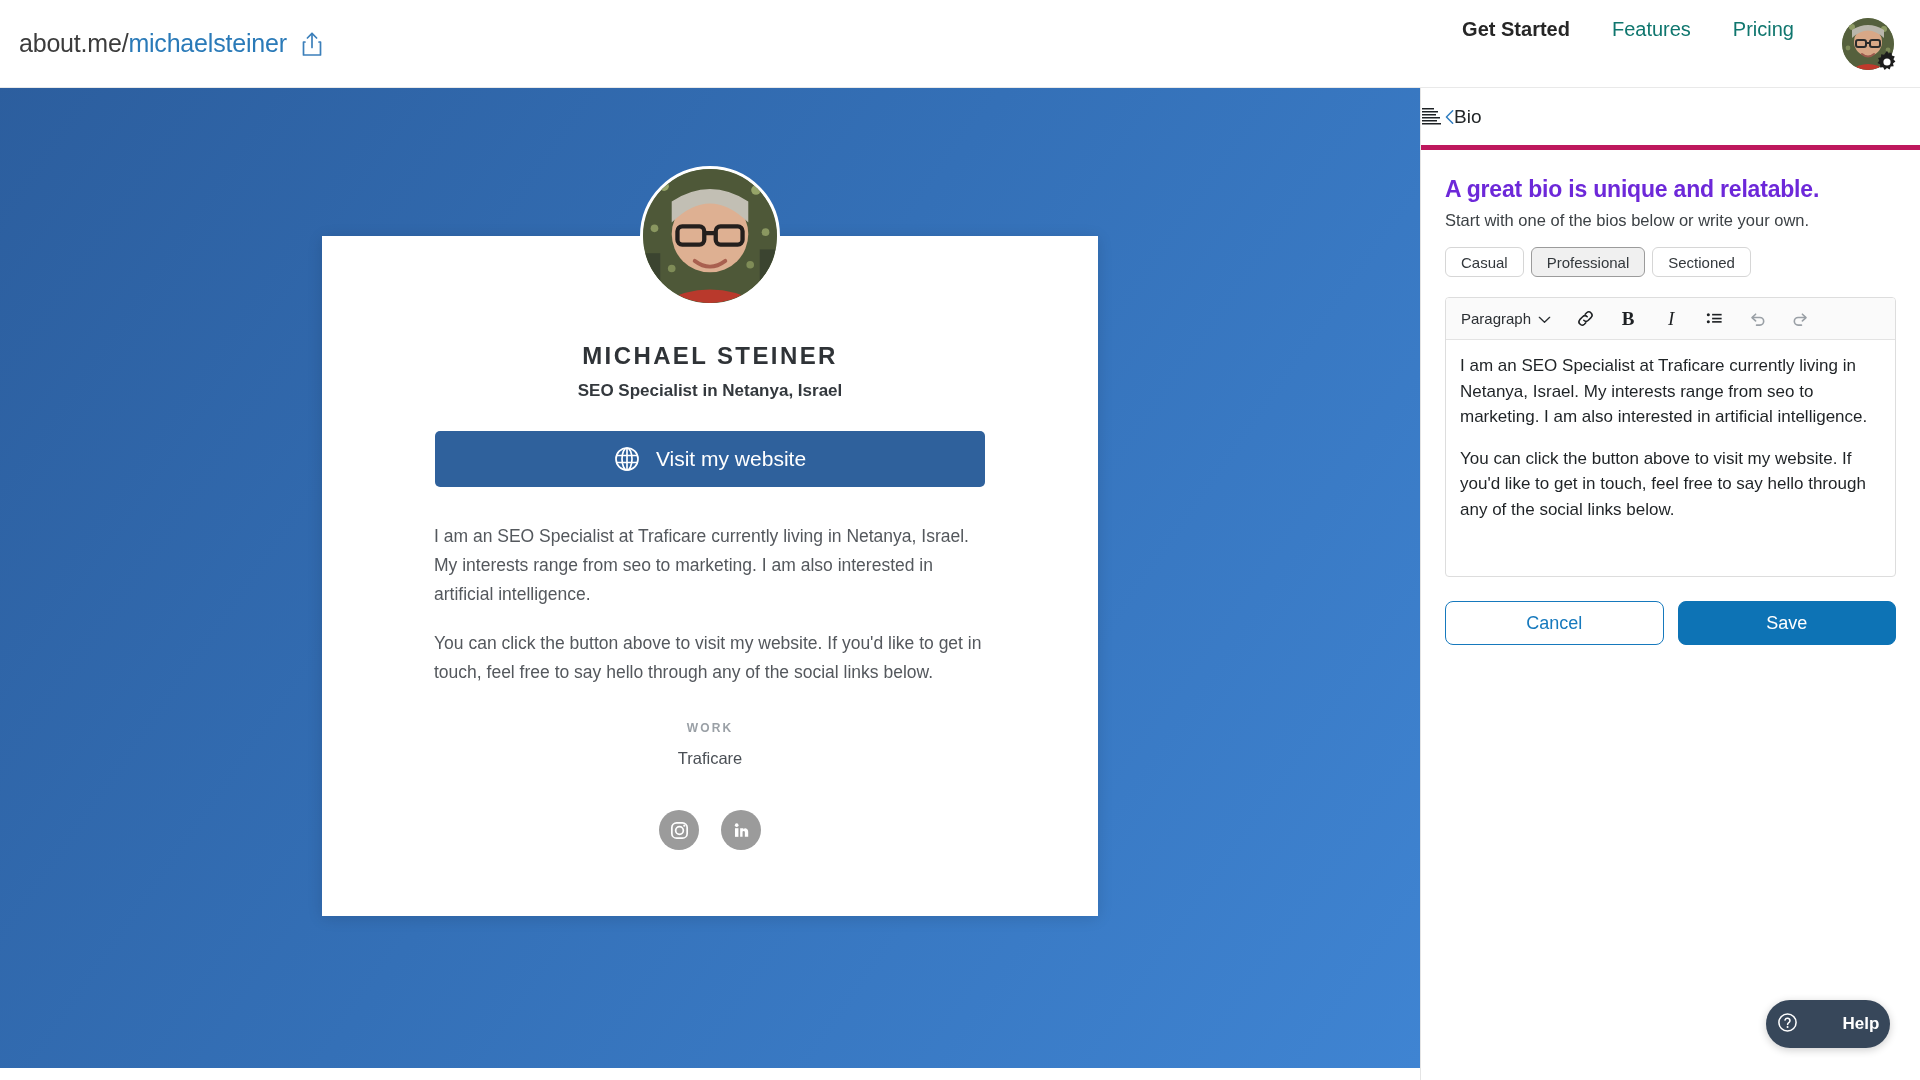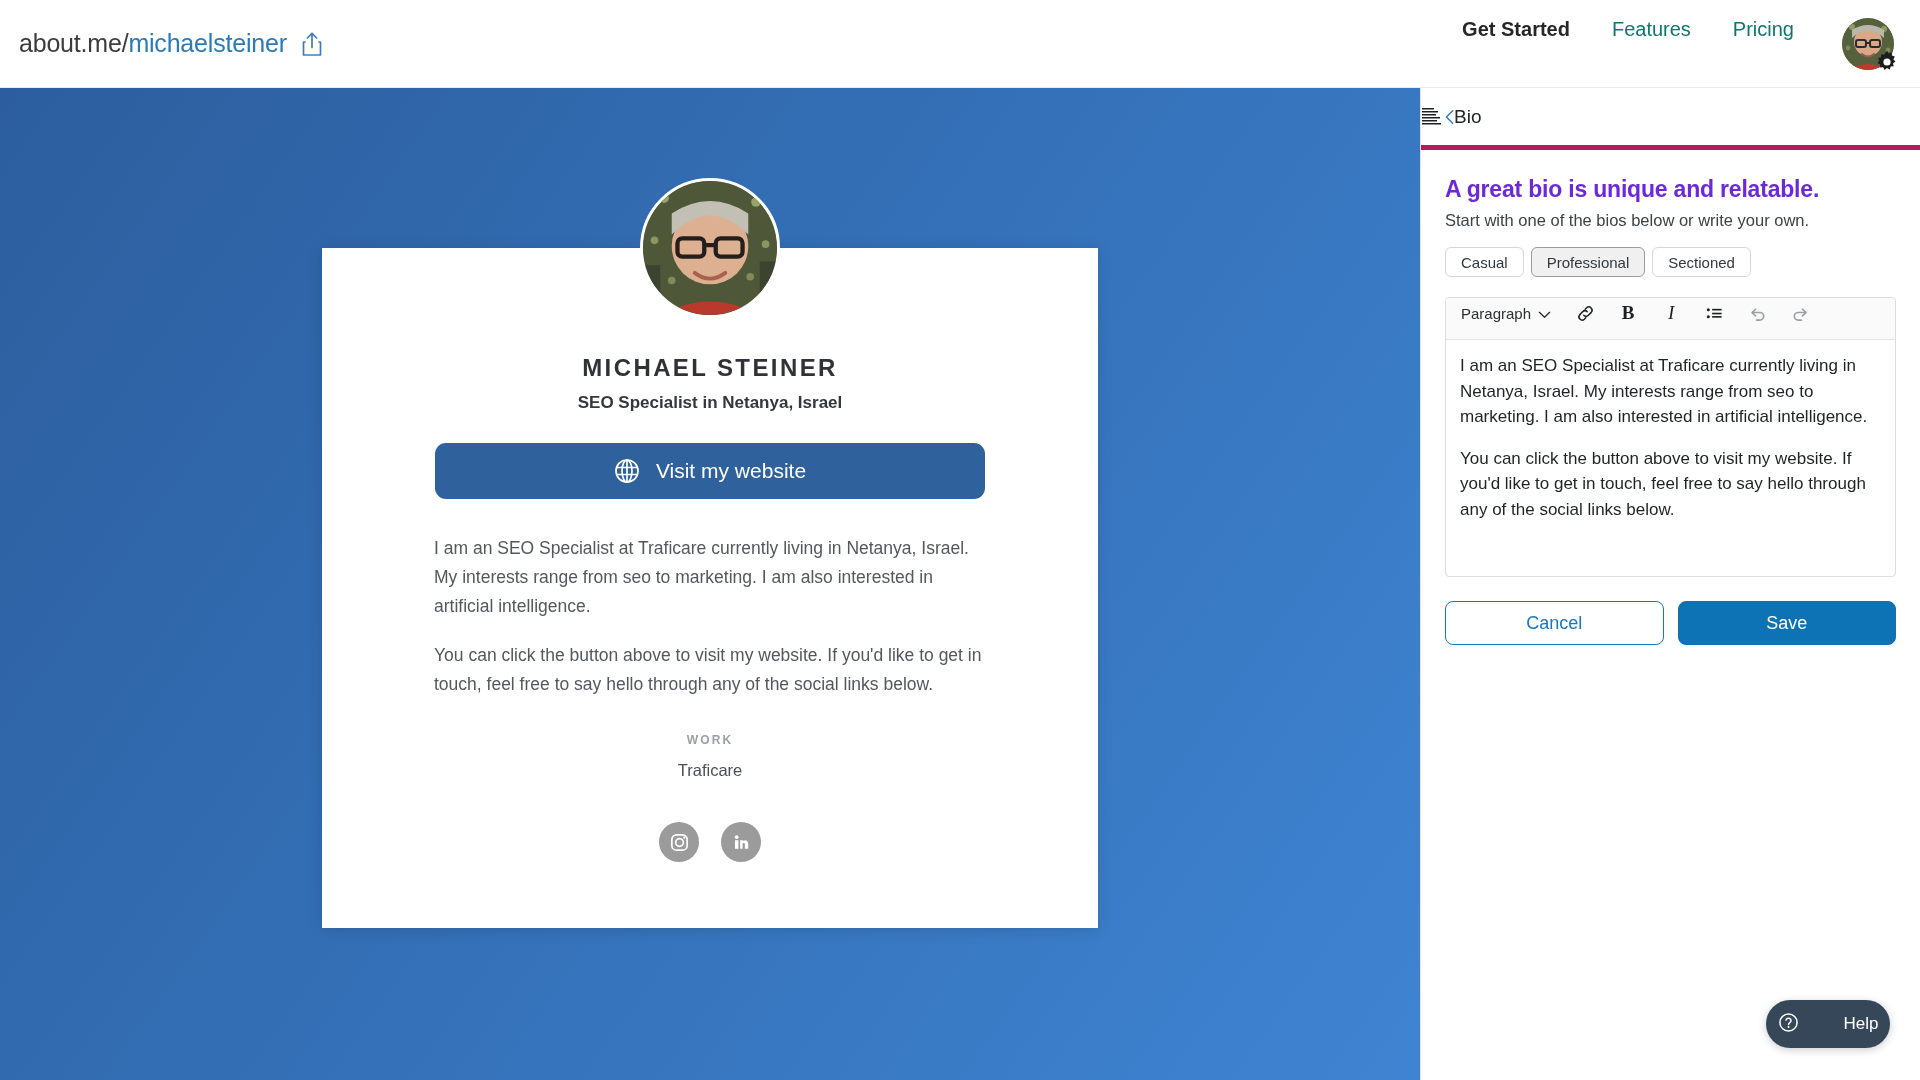--- a/index.html
+++ b/index.html
@@ -46,21 +46,21 @@
     overflow: hidden; display: block;
     background: #6f7a55;
   }
   .gear-badge {
     position: absolute; right: -5px; bottom: -4px;
     width: 24px; height: 24px;
   }
 
   
   .stage {
-    position: absolute; left: 0; top: 88px;
+    position: absolute; left: 0; top: 76px;
     width: 1420px; height: 992px;
     background: linear-gradient(125deg, #2c5e9e 0%, #3470b7 48%, #3f84d2 100%);
     overflow: hidden;
   }
   .card {
     position: absolute; left: 322px; top: 160px;
     width: 776px; height: 680px;
     background: #ffffff;
     box-shadow: 0 2px 14px rgba(0,0,0,0.13);
   }
@@ -82,21 +82,21 @@
   }
   .p-title {
     position: absolute; top: 145px; left: 0; width: 100%;
     text-align: center;
     font-size: 17px; font-weight: 700; color: #33383d;
   }
   .cta {
     position: absolute; left: 113px; top: 195px;
     width: 550px; height: 56px;
     background: #2f619c;
-    border: none; border-radius: 11px;
+    border: none; border-radius: 5px;
     display: flex; align-items: center; justify-content: center; gap: 16px;
     cursor: pointer;
   }
   .cta-label { font-size: 21px; color: #ffffff; }
   .globe-icon { width: 26px; height: 26px; display:block; }
 
   .bio-block {
     position: absolute; left: 112px; top: 286px; width: 553px;
   }
   .bio-block p {
@@ -173,21 +173,21 @@
 
   .editor {
     margin-top: 20px;
     border: 1px solid #dddddd; border-radius: 4px;
     background: #ffffff;
     overflow: hidden;
   }
   .editor-toolbar {
     height: 42px; background: #fafafa;
     border-bottom: 1px solid #e3e3e3;
-    display: flex; gap: 8px;
+    display: flex; align-items: center; gap: 8px;
     padding: 0 8px;
   }
   .tb-select {
     display: flex; align-items: center; gap: 7px;
     font-size: 15px; color: #2b2f33;
     padding: 0 7px; height: 30px; cursor: pointer;
     border-radius: 3px;
   }
   .tb-btn {
     width: 32px; height: 30px; border: none; background: none;
@@ -220,21 +220,21 @@
   
   .help {
     position: absolute; left: 1766px; top: 1000px;
     width: 124px; height: 48px;
     background: #37475a; border-radius: 24px;
     display: flex; align-items: center; justify-content: center; gap: 9px;
     cursor: pointer;
     box-shadow: 0 2px 8px rgba(0,0,0,0.2);
     z-index: 8;
   }
-  .help-label { color: #ffffff; font-size: 17px; font-weight: 400; padding-left: 36px; }
+  .help-label { color: #ffffff; font-size: 17px; font-weight: 700; padding-left: 36px; }
 </style>
 </head>
 <body>
 
 <div class="topbar">
   <div class="brand">
     <div class="brand-url"><span>about.me/</span><span class="handle">michaelsteiner</span></div>
     <span class="share-icon">
       <svg viewBox="0 0 22 26" fill="none" xmlns="http://www.w3.org/2000/svg">
         <path d="M4 11 H2.5 V24 H19.5 V11 H18" stroke="#3b7fba" stroke-width="1.7" stroke-linecap="round" stroke-linejoin="round"></path>

